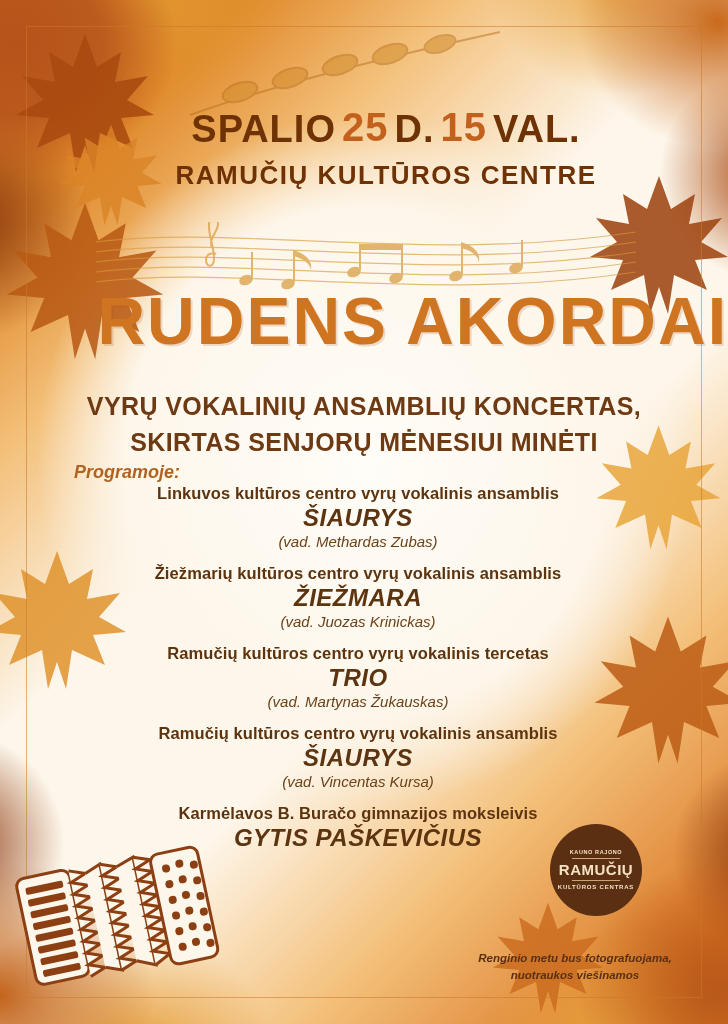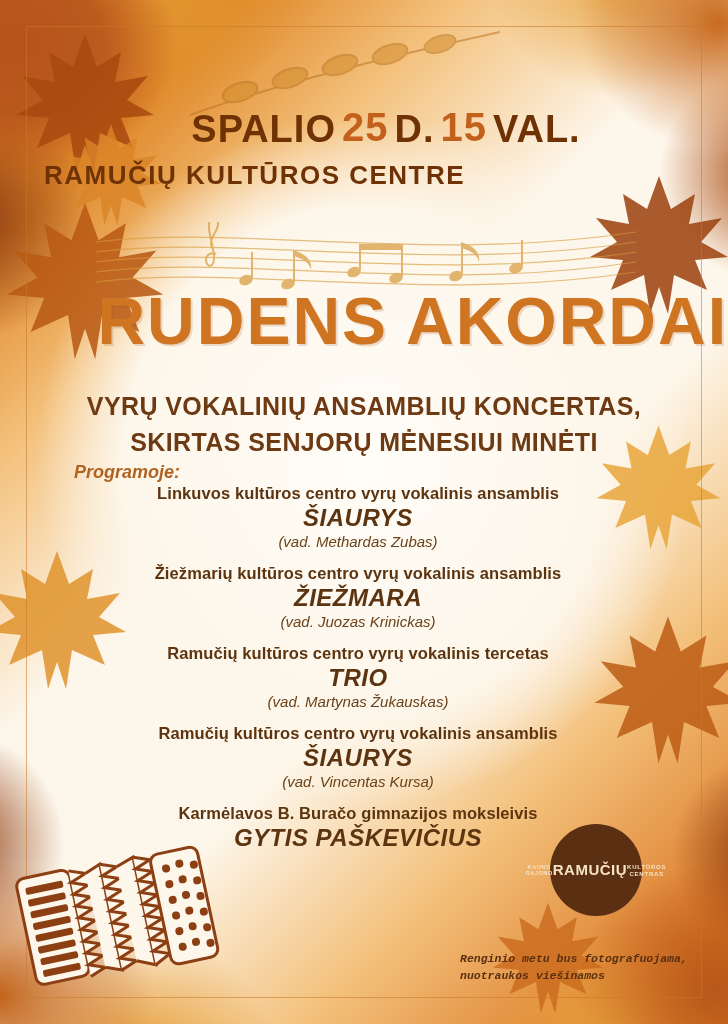--- a/index.html
+++ b/index.html
@@ -75,21 +75,21 @@
     width: 540px;
     height: 90px;
     opacity: .75;
   }
 
   
   .header {
     position: absolute;
     top: 108px;
     left: 0; right: 0;
-    text-align: left;
+    text-align: center;
     color: #7a3b10;
     padding-left: 44px;
   }
   .date-line {
     display: flex;
     align-items: center;
     justify-content: center;
     gap: 6px;
     font-weight: 700;
     letter-spacing: 1px;
@@ -195,44 +195,43 @@
   .logo {
     position: absolute;
     right: 86px;
     bottom: 108px;
     width: 92px;
     height: 92px;
     border-radius: 50%;
     background: #5a2f12;
     color: #f6e2c3;
     display: flex;
-    flex-direction: row;
+    flex-direction: column;
     align-items: center;
     justify-content: center;
     text-align: center;
     line-height: 1.15;
   }
   .logo-top { font-size: 5.5px; letter-spacing: .6px; font-weight: 700; }
   .logo-mid { font-size: 15px; font-weight: 700; letter-spacing: .5px; }
   .logo-bot { font-size: 6px; letter-spacing: .8px; font-weight: 700; margin-top: 1px; }
   .logo-rule { width: 48px; height: 1px; background: #c9a677; margin: 2px 0; }
 
   
   .footnote {
     position: absolute;
     right: 38px;
     bottom: 40px;
     width: 230px;
-    text-align: left;
+    text-align: center;
     font-size: 11.5px;
     font-weight: 700;
     font-style: italic;
     color: #5a2f12;
     line-height: 1.5;
-    font-family: Liberation Mono, monospace;
   }
 </style>
 </head>
 <body>
 
 <div class="poster">
 
   <div class="bg-base"></div>
   <div class="bg-corner corner-tl"></div>
   <div class="bg-corner corner-tr"></div>

